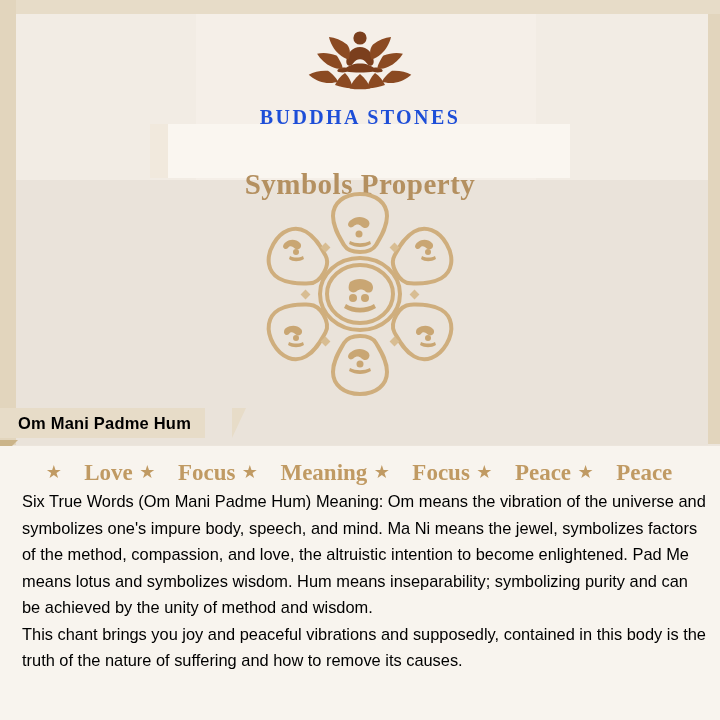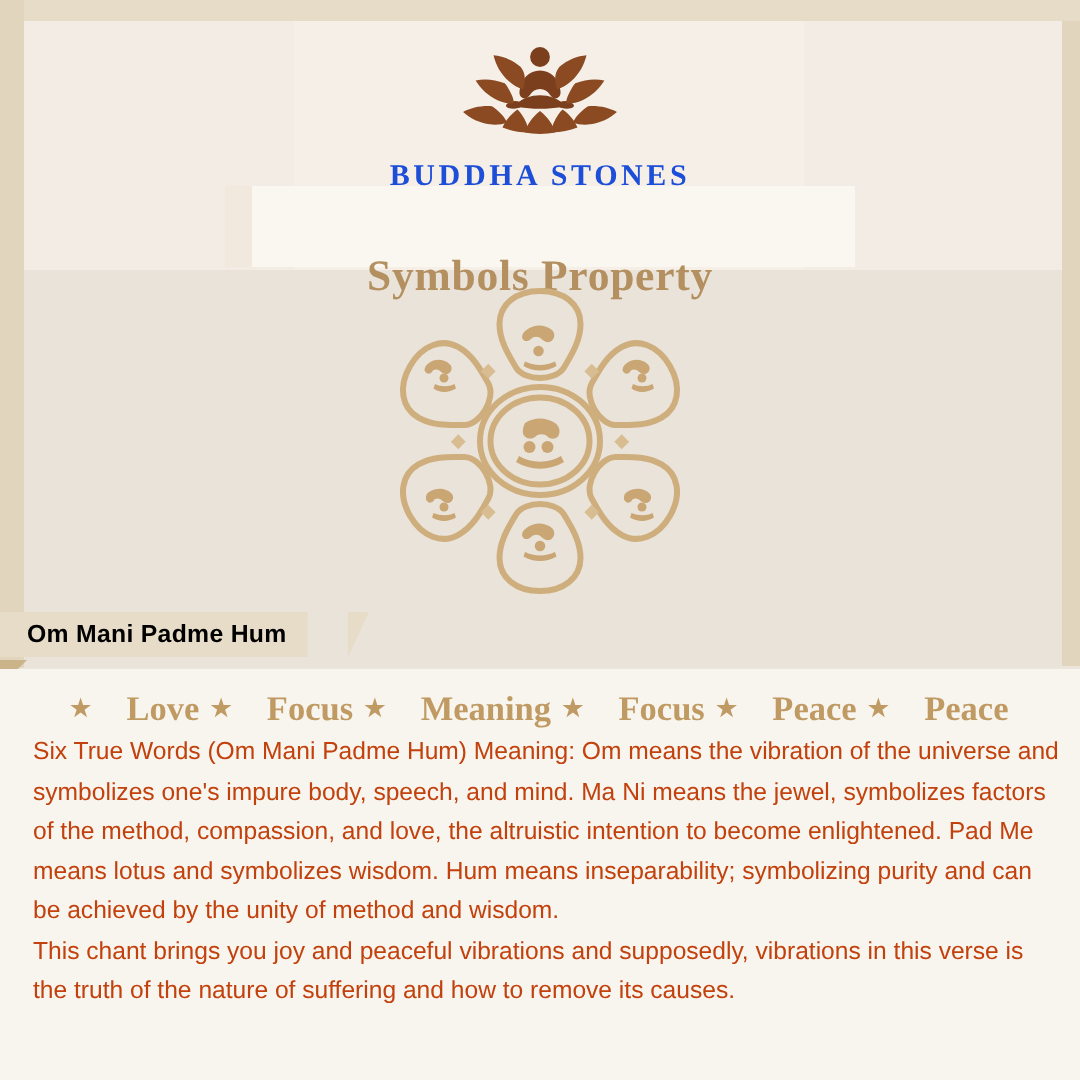--- a/index.html
+++ b/index.html
@@ -168,21 +168,21 @@
   .keywords .star {
     font-size: 18px;
     color: #c09a63;
     vertical-align: 2px;
   }
 
   .paragraphs {
     position: absolute;
     left: 22px; top: 488px;
     width: 684px;
-    color: #c2410c;
+    color: #000000;
     font-size: 16.4px;
     line-height: 26.5px;
   }
   .paragraphs p {
     margin: 0;
   }
 </style>
 </head>
 <body>
 
@@ -314,16 +314,16 @@
     <span class="star">★</span>
     <span class="kw">Focus</span>
     <span class="star">★</span>
     <span class="kw">Peace</span>
     <span class="star">★</span>
     <span class="kw">Peace</span>
   </div>
 
   <div class="paragraphs">
     <p>Six True Words (Om Mani Padme Hum) Meaning: Om means the vibration of the universe and symbolizes one's impure body, speech, and mind. Ma Ni means the jewel, symbolizes factors of the method, compassion, and love, the altruistic intention to become enlightened. Pad Me means lotus and symbolizes wisdom. Hum means inseparability; symbolizing purity and can be achieved by the unity of method and wisdom.</p>
-    <p>This chant brings you joy and peaceful vibrations and supposedly, vibrations in this verse is the truth of the nature of suffering and how to remove its causes.</p>
+    <p>This chant brings you joy and peaceful vibrations and supposedly, contained in this body is the truth of the nature of suffering and how to remove its causes.</p>
   </div>
 
 </div>
 
 </body></html>

